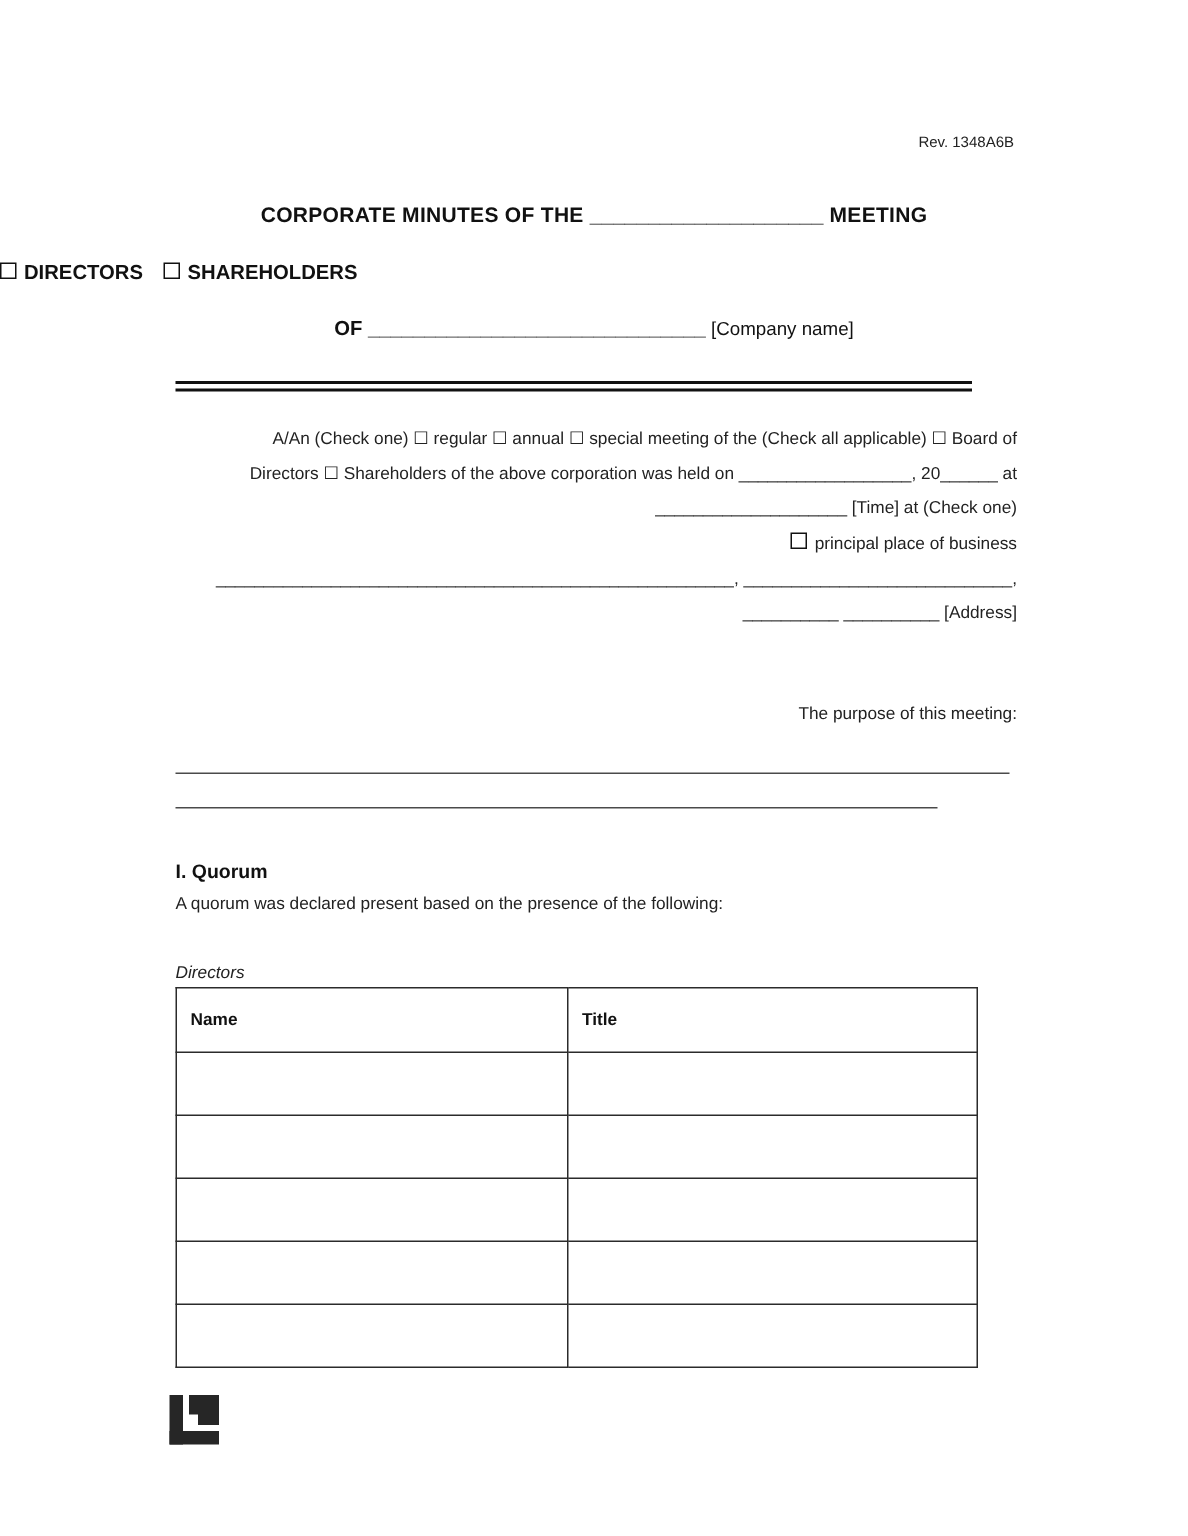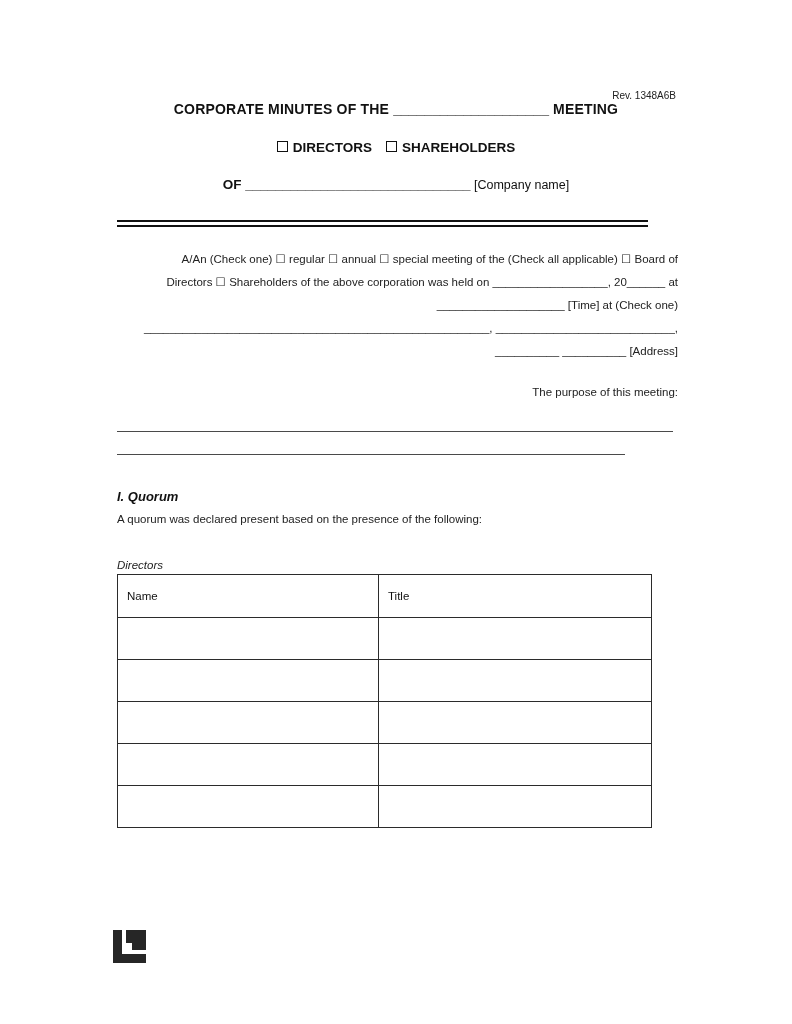--- a/index.html
+++ b/index.html
@@ -17,29 +17,30 @@
     overflow: hidden;
   }
   .rev {
     margin-top: 90px;
     padding-right: 116px;
     text-align: right;
     font-size: 10px;
     color: #222;
   }
   .doc-title {
+    margin-top: 34px;
     text-align: center;
     font-size: 14px;
     font-weight: bold;
     letter-spacing: 0.2px;
     color: #111;
   }
   .chk-line {
     margin-top: 23px;
-    text-align: center;
+    text-align: left;
     font-size: 13.5px;
     font-weight: bold;
     color: #111;
   }
   .of-line {
     margin-top: 22px;
     text-align: center;
     font-size: 13.5px;
     color: #111;
   }
@@ -70,34 +71,33 @@
     font-size: 11.5px;
     line-height: 23px;
     color: #222;
     text-align: right;
   }
   .intro { margin-top: 21px; }
   .intro div { white-space: pre; }
   .opt-line { margin-top: 1px; }
   .opt-line .lbl { white-space: pre; }
   .addr-line { white-space: pre; padding-left: 16px; }
-  .purpose-label { margin-top: 18px; }
+  .purpose-label { margin-top: 44px; }
   .pline {
     margin-left: 117px;
     border-bottom: 1px solid #4a4a4a;
     height: 0;
   }
   .pline1 { margin-top: 27px; width: 556px; }
   .pline2 { margin-top: 22px; width: 508px; }
   .quorum-heading {
     margin: 34px 0 0 117px;
     font-size: 13px;
     font-weight: bold;
     color: #111;
-    font-style: italic;
   }
   .quorum-body {
     margin: 9px 0 0 117px;
     font-size: 11.5px;
     color: #222;
   }
   .table-caption {
     margin: 34px 0 3px 117px;
     font-size: 11.5px;
     font-style: italic;
@@ -111,21 +111,21 @@
   }
   table.directors th, table.directors td {
     border: 1px solid #2b2b2b;
     font-size: 11.5px;
     padding: 0 0 0 9px;
     text-align: left;
     vertical-align: middle;
   }
   table.directors th {
     height: 42px;
-    font-weight: normal;
+    font-weight: bold;
     color: #111;
   }
   table.directors td { height: 41px; }
   table.directors col.c1 { width: 261px; }
   table.directors col.c2 { width: 273px; }
   .logo {
     position: absolute;
     left: 113px;
     top: 930px;
     width: 33px;
@@ -153,20 +153,23 @@
   <div class="of-line"><span class="bold">OF </span><span class="blank-text">______________________________</span><span class="hint"> [Company name]</span></div>
 
   <div class="divider"></div>
 
   <div class="body-text intro">
     <div>A/An (Check one) ☐ regular ☐ annual ☐ special meeting of the (Check all applicable) ☐ Board of</div>
     <div>Directors ☐ Shareholders of the above corporation was held on __________________, 20______ at</div>
     <div>____________________ [Time] at (Check one)</div>
   </div>
 
+  <div class="body-text opt-line">
+    <span class="cbx"></span><span class="lbl">principal place of business</span>
+  </div>
 
 
   <div class="body-text addr-line"><span>______________________________________________________,</span><span> ____________________________,</span></div>
 
   <div class="body-text addr-line">__________ __________ [Address]</div>
 
   <div class="body-text purpose-label">The purpose of this meeting:</div>
   <div class="pline pline1"></div>
   <div class="pline pline2"></div>
 

